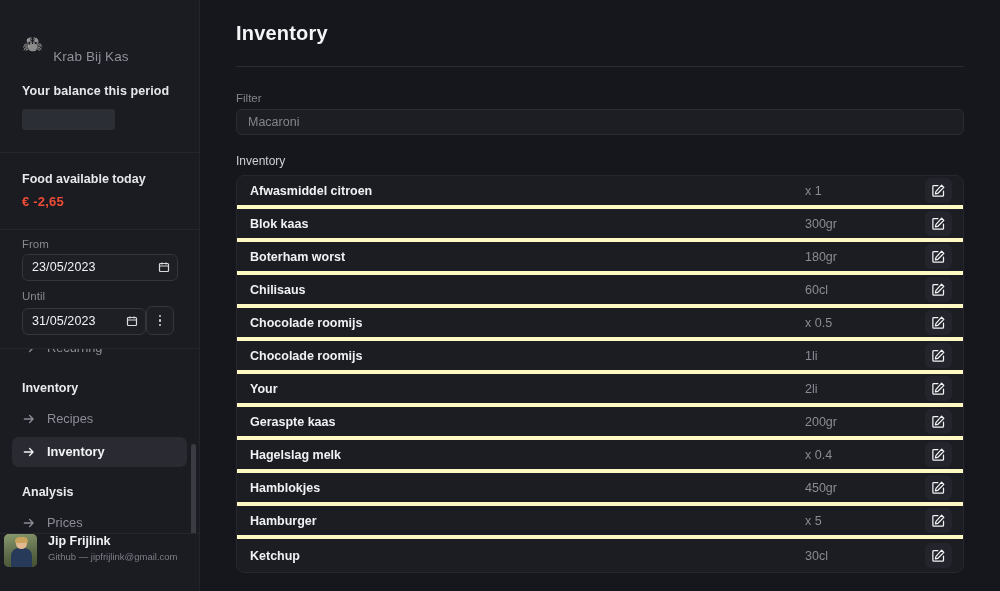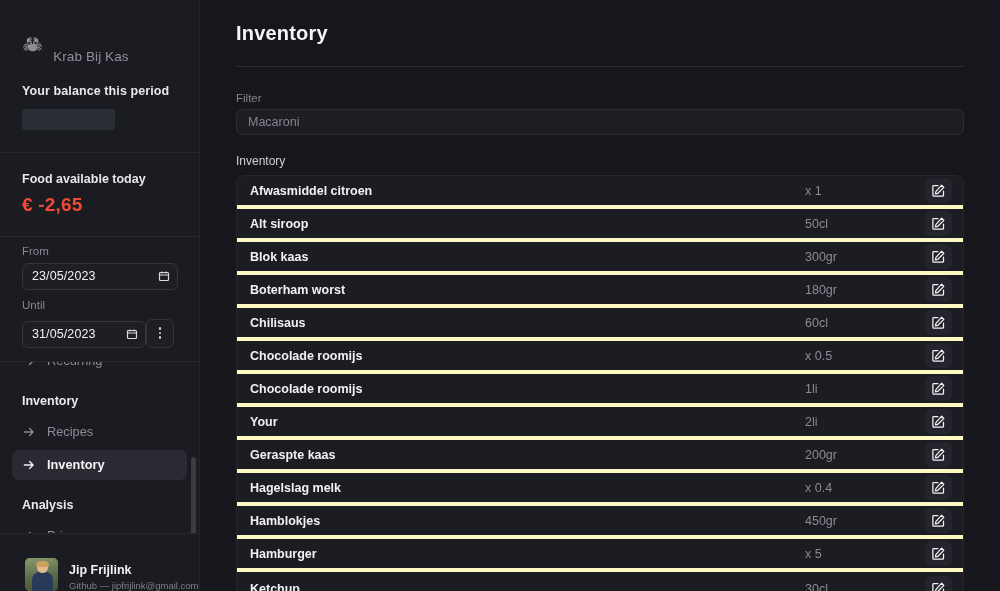--- a/index.html
+++ b/index.html
@@ -31,31 +31,31 @@
   .balance-skeleton {
     margin-top: 11px; width: 93px; height: 21px;
     background: #2c2e36; border-radius: 3px;
   }
 
   .divider { height: 1px; background: #26272d; width: 100%; }
 
   .food-box { padding: 19px 22px 20px 22px; }
   .food-label { font-size: 12.5px; color: #e6e7ea; font-weight: 700; }
   .food-amount {
-    margin-top: 8px; font-size: 19px; font-weight: 700;
+    margin-top: 8px; font-size: 13px; font-weight: 700;
     color: #ef4b36; letter-spacing: .2px;
   }
 
   .daterange { padding: 8px 22px 0 22px; }
   .field-label { font-size: 11.5px; color: #86878f; margin-bottom: 4px; }
   .date-row { display: flex; align-items: flex-end; }
   .date-input {
     background: #1e1f25; border: 1px solid #34353d; border-radius: 6px;
     height: 27px; display: flex; align-items: center;
-    padding: 0 7px 0 9px; gap: 6px; justify-content: space-between; margin-top: 6px;
+    padding: 0 7px 0 9px; gap: 6px; justify-content: space-between;
   }
   .date-input.wide { width: 156px; }
   .date-input.narrow { width: 124px; }
   .date-text { font-size: 12.5px; color: #f0f1f3; letter-spacing: .1px; }
   .cal-ico { width: 12px; height: 12px; flex: none; opacity: .92; }
   .dots-btn {
     width: 28px; height: 29px; border: 1px solid #34353d; border-radius: 6px;
     background: #1e1f25; display: flex; align-items: center; justify-content: center;
     gap: 2px; flex-direction: column;
   }
@@ -83,22 +83,22 @@
 
   .nav-thumb {
     position: absolute; right: 3px; top: 95px;
     width: 5px; height: 95px; border-radius: 3px; background: #3a3b43;
   }
 
   
   .user-bar {
     height: 58px; flex: none;
     border-top: 1px solid #26272d;
-    display: flex; align-items: flex-end; gap: 11px;
-    padding: 0 25px; background: #1b1c22;
+    display: flex; align-items: flex-start; gap: 11px;
+    padding: 0 4px; background: #1b1c22;
   }
   .avatar {
     width: 33px; height: 33px; border-radius: 5px; flex: none;
     overflow: hidden; position: relative; background: #6b7b55;
   }
   .av-sky { position: absolute; inset: 0; background: linear-gradient(170deg,#8a9a6e 0%,#5d6b4a 55%,#44502f 100%); }
   .av-head { position: absolute; left: 12px; top: 4px; width: 11px; height: 11px; border-radius: 50%; background: #e2b991; }
   .av-hair { position: absolute; left: 11px; top: 3px; width: 13px; height: 6px; border-radius: 6px 6px 2px 2px; background: #caa35f; }
   .av-body { position: absolute; left: 7px; top: 14px; width: 21px; height: 20px; border-radius: 8px 8px 0 0; background: #283a59; }
   .user-text { min-width: 0; }
@@ -268,30 +268,20 @@
     <span class="row-name">Afwasmiddel citroen</span>
     <span class="row-qty">x 1</span>
     <span class="edit-btn">
       <svg class="edit-ico" viewBox="0 0 24 24" fill="none" stroke="#f2f3f5" stroke-width="2" stroke-linecap="round" stroke-linejoin="round">
         <path d="M17 3.5 20.5 7 11 16.5 7 17.5 8 13.5z"></path>
         <path d="M20 13v6.5a1.5 1.5 0 0 1-1.5 1.5h-14A1.5 1.5 0 0 1 3 19.5v-14A1.5 1.5 0 0 1 4.5 4H11"></path>
       </svg>
     </span>
   </div>
 
-  <div class="row">
-    <span class="row-name">Alt siroop</span>
-    <span class="row-qty">50cl</span>
-    <span class="edit-btn">
-      <svg class="edit-ico" viewBox="0 0 24 24" fill="none" stroke="#f2f3f5" stroke-width="2" stroke-linecap="round" stroke-linejoin="round">
-        <path d="M17 3.5 20.5 7 11 16.5 7 17.5 8 13.5z"></path>
-        <path d="M20 13v6.5a1.5 1.5 0 0 1-1.5 1.5h-14A1.5 1.5 0 0 1 3 19.5v-14A1.5 1.5 0 0 1 4.5 4H11"></path>
-      </svg>
-    </span>
-  </div>
 
   <div class="row">
     <span class="row-name">Blok kaas</span>
     <span class="row-qty">300gr</span>
     <span class="edit-btn">
       <svg class="edit-ico" viewBox="0 0 24 24" fill="none" stroke="#f2f3f5" stroke-width="2" stroke-linecap="round" stroke-linejoin="round">
         <path d="M17 3.5 20.5 7 11 16.5 7 17.5 8 13.5z"></path>
         <path d="M20 13v6.5a1.5 1.5 0 0 1-1.5 1.5h-14A1.5 1.5 0 0 1 3 19.5v-14A1.5 1.5 0 0 1 4.5 4H11"></path>
       </svg>
     </span>

